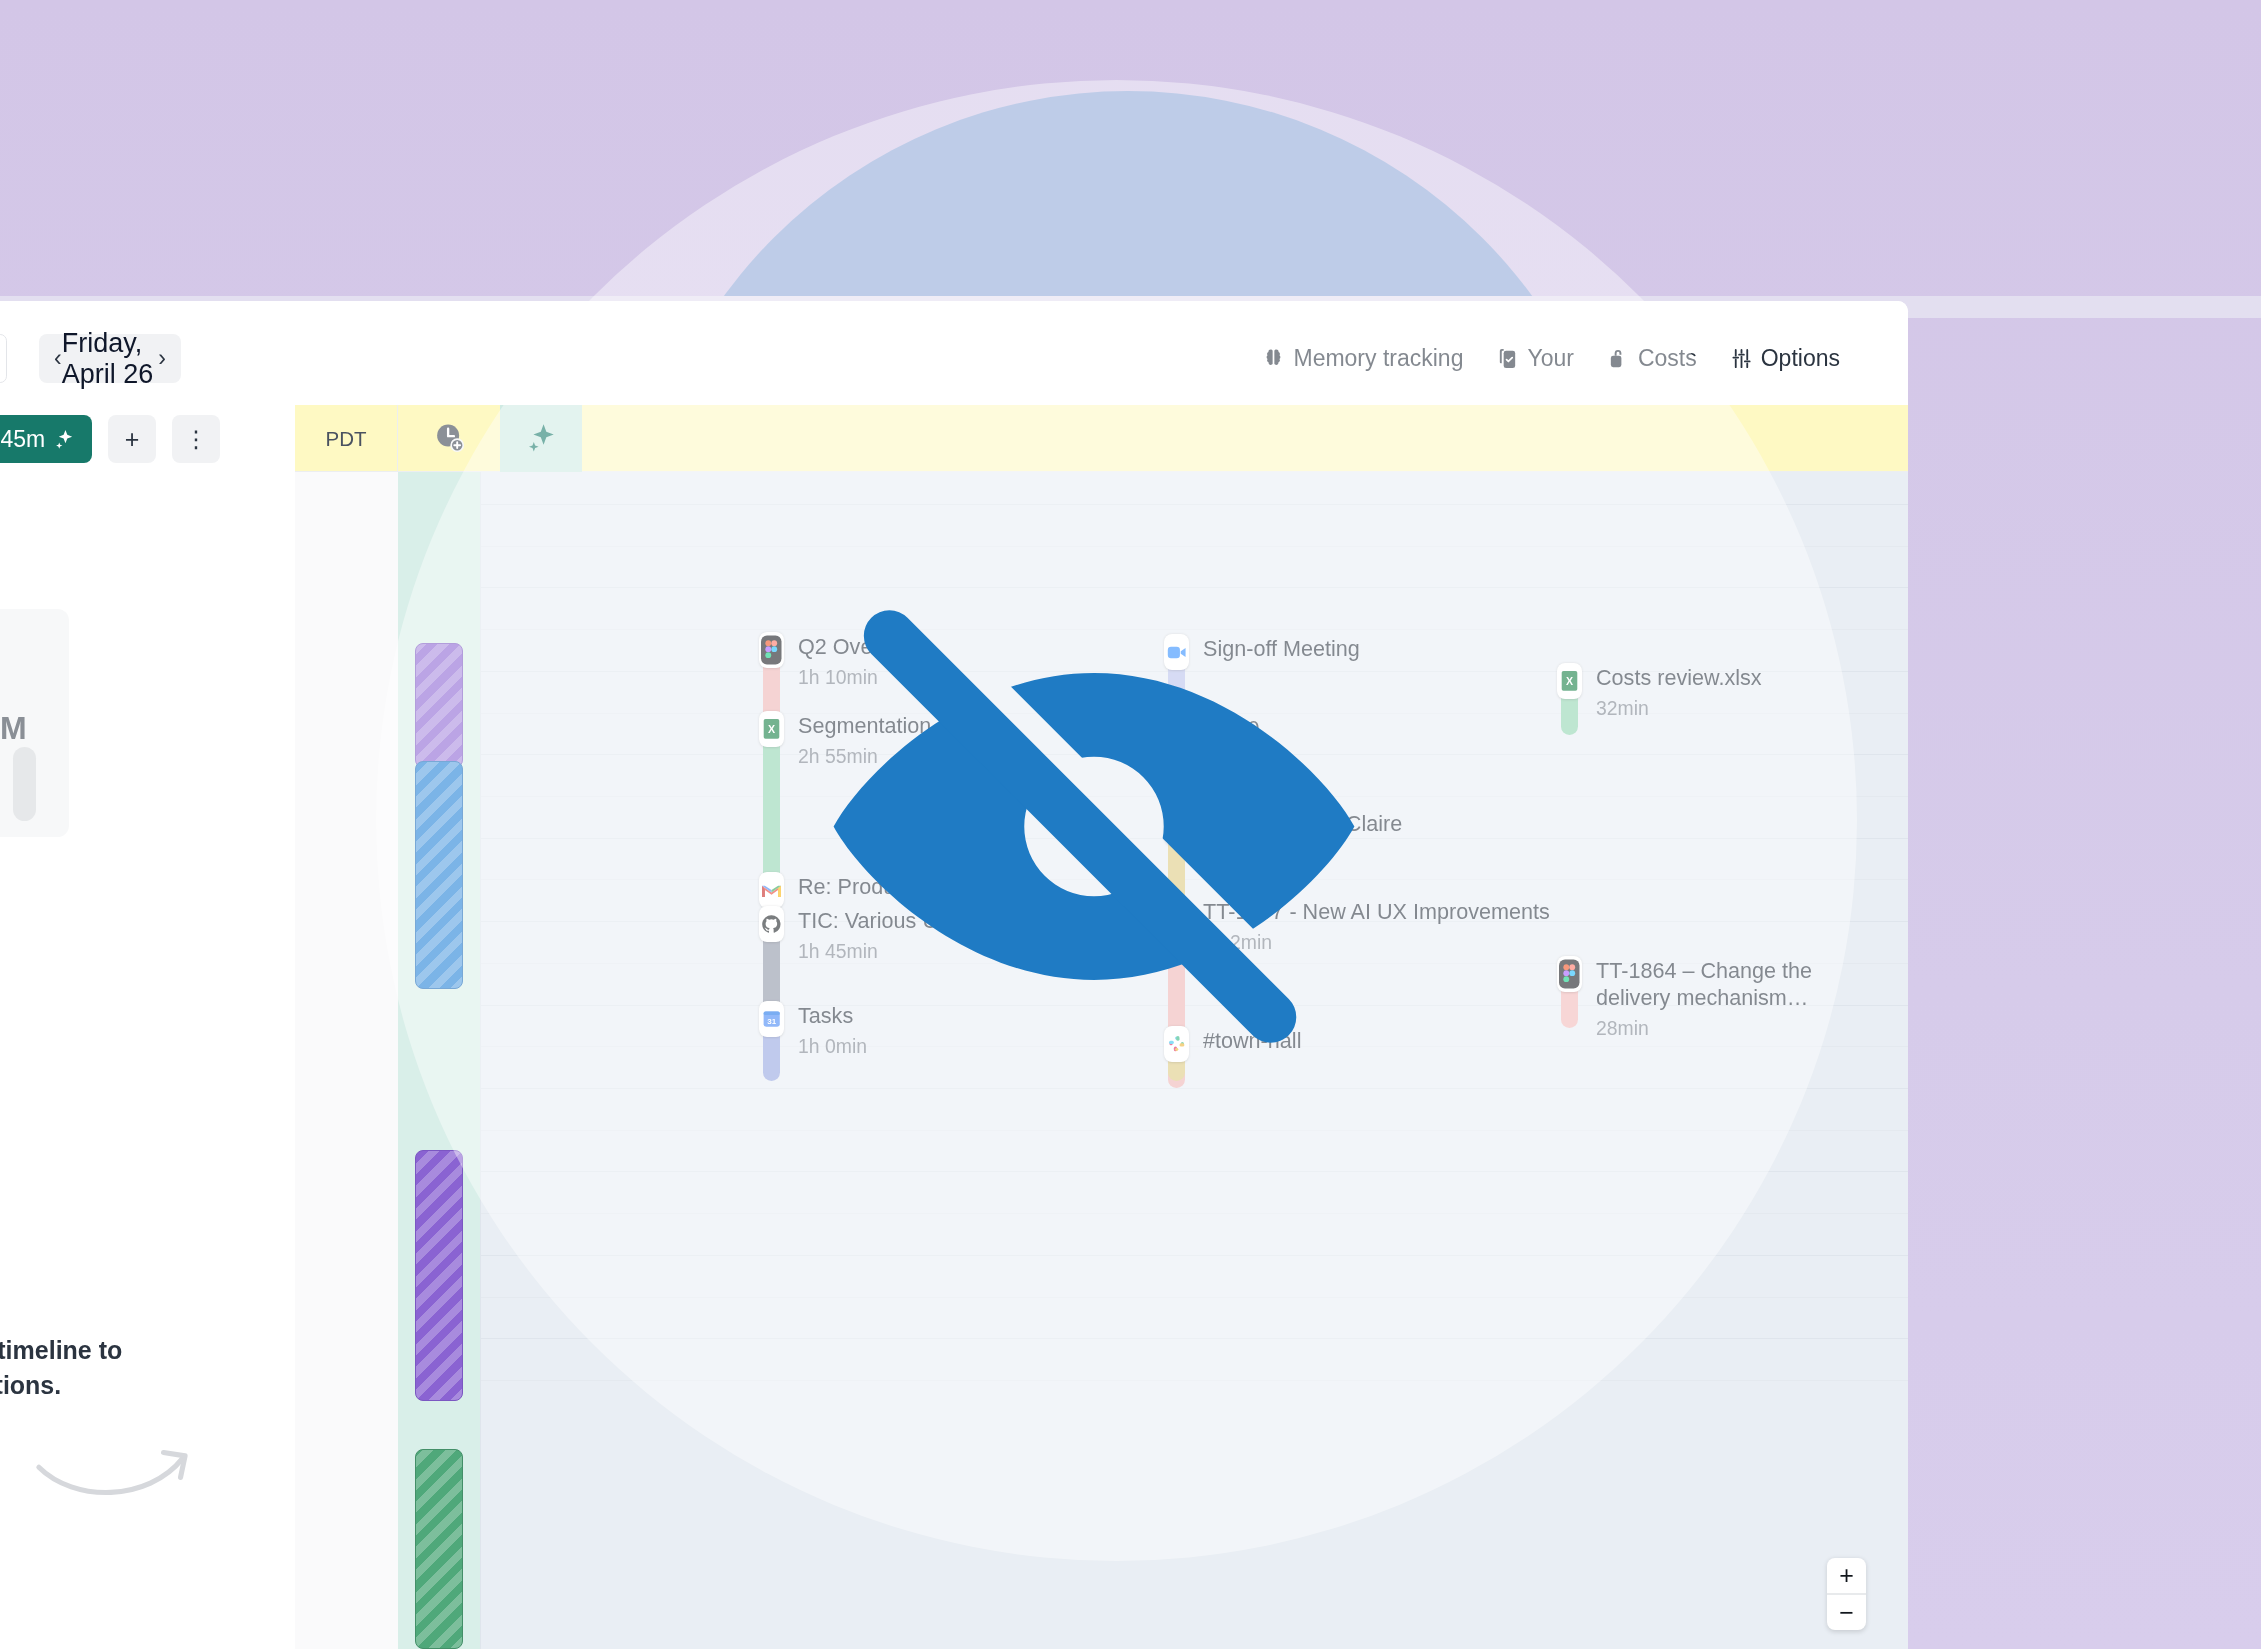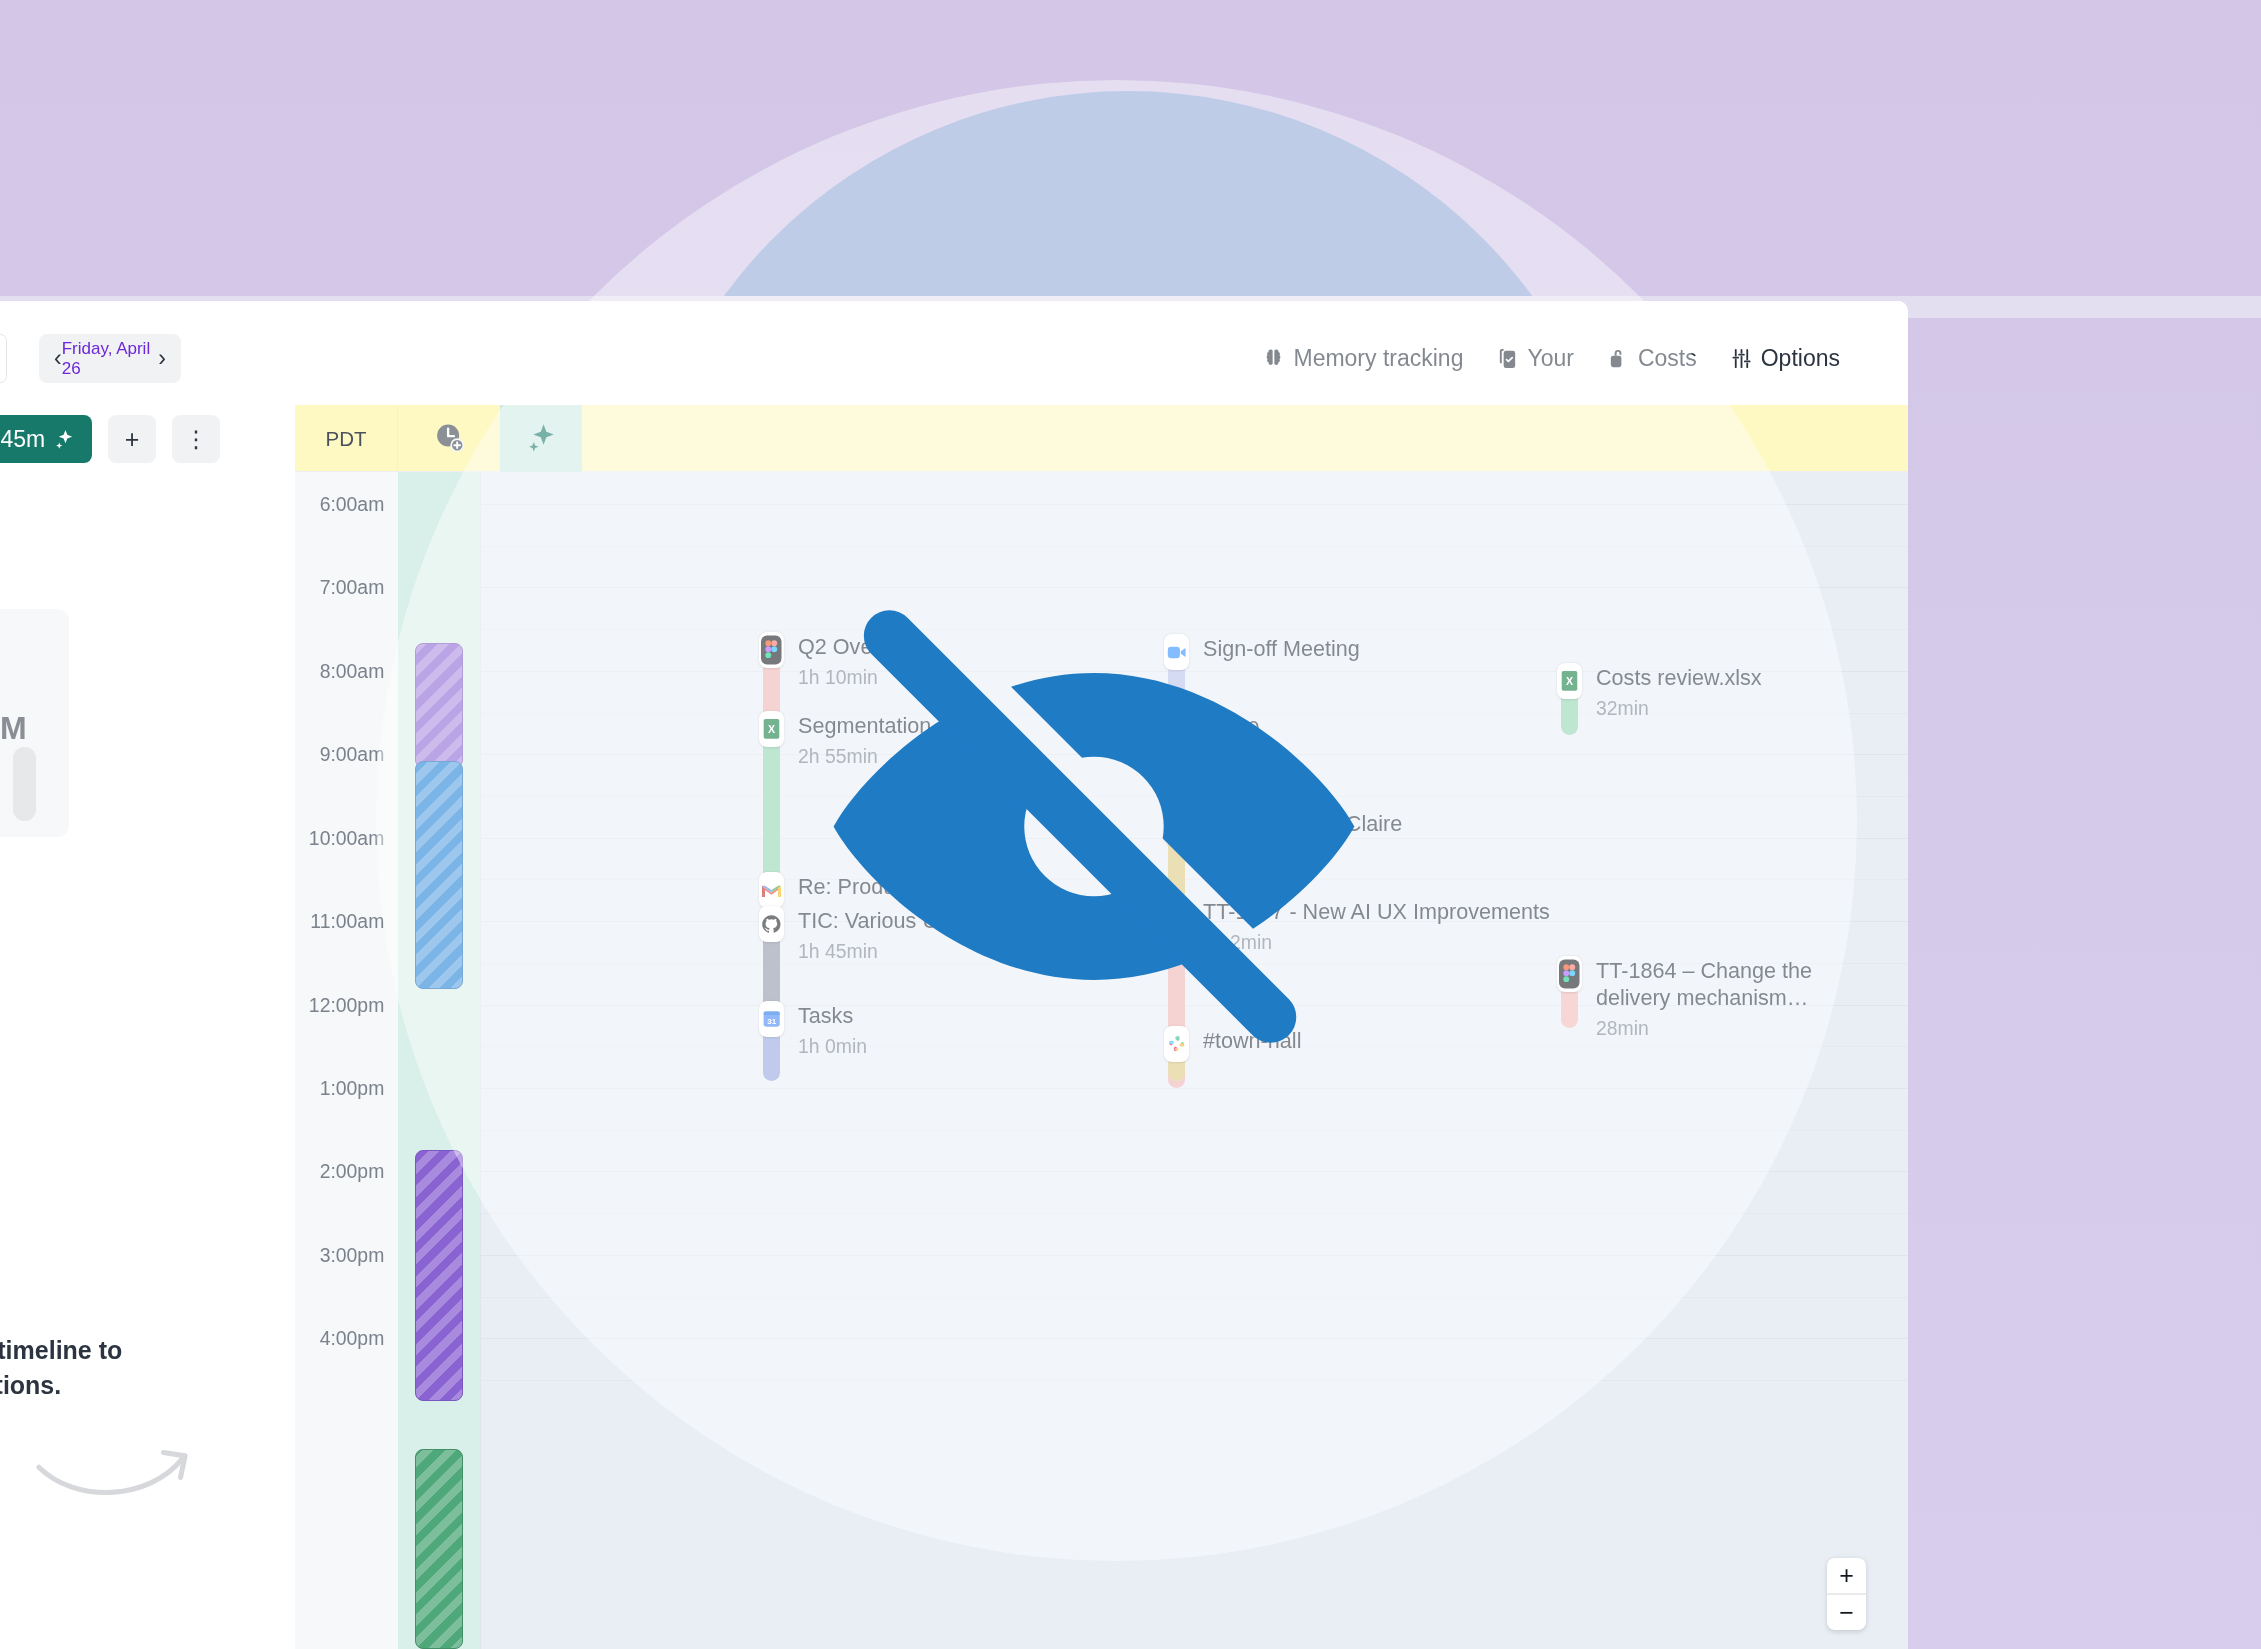--- a/index.html
+++ b/index.html
@@ -52,21 +52,21 @@
     font-size: 23px; color: #2b3440; font-weight: 400;
   }
   #date-nav {
     position: absolute; left: 73px; top: 33px;
     width: 142px; height: 49px;
     background: #f1f2f4; border-radius: 8px;
     display: flex; align-items: center; justify-content: space-between;
     padding: 0 15px;
   }
   #date-nav .chev { font-size: 23px; color: #2b3440; line-height: 1; }
-  #date-nav .datetxt { font-size: 17px; color: #6d28d9; }
+  #date-nav .datetxt { font-size: 27px; color: #0f172a; }
 
   #topbar-actions {
     position: absolute; right: 68px; top: 33px;
     height: 49px; display: flex; align-items: center; gap: 33px;
   }
   .tb-action {
     display: flex; align-items: center; gap: 8px;
     font-size: 23px; color: #2b3440; white-space: nowrap;
   }
   .tb-action svg { display: block; }
@@ -381,33 +381,20 @@
         <span>
           <svg width="33" height="33" viewBox="0 0 24 24" fill="#17796a">
             <path d="M13.5 2.4l2 5.4 5.4 2-5.4 2-2 5.4-2-5.4-5.4-2 5.4-2z"></path>
             <path d="M6.4 15.2l.95 2.55 2.55.95-2.55.95-.95 2.55-.95-2.55L2.9 18.7l2.55-.95z"></path>
           </svg>
         </span>
       </div>
     </div>
 
     <div id="tl-body">
-      <div id="gutter">
-          <div class="hour-label" style="top: 32px;">6:00am</div>
-          <div class="hour-label" style="top: 115px;">7:00am</div>
-          <div class="hour-label" style="top: 199px;">8:00am</div>
-          <div class="hour-label" style="top: 282px;">9:00am</div>
-          <div class="hour-label" style="top: 366px;">10:00am</div>
-          <div class="hour-label" style="top: 449px;">11:00am</div>
-          <div class="hour-label" style="top: 533px;">12:00pm</div>
-          <div class="hour-label" style="top: 616px;">1:00pm</div>
-          <div class="hour-label" style="top: 699px;">2:00pm</div>
-          <div class="hour-label" style="top: 783px;">3:00pm</div>
-          <div class="hour-label" style="top: 866px;">4:00pm</div>
-        </div>
       <div id="grid-area">
           <div class="hline" style="top: 32px;"></div>
           <div class="hline minor" style="top: 74px;"></div>
           <div class="hline" style="top: 115px;"></div>
           <div class="hline minor" style="top: 157px;"></div>
           <div class="hline" style="top: 199px;"></div>
           <div class="hline minor" style="top: 241px;"></div>
           <div class="hline" style="top: 282px;"></div>
           <div class="hline minor" style="top: 324px;"></div>
           <div class="hline" style="top: 366px;"></div>

